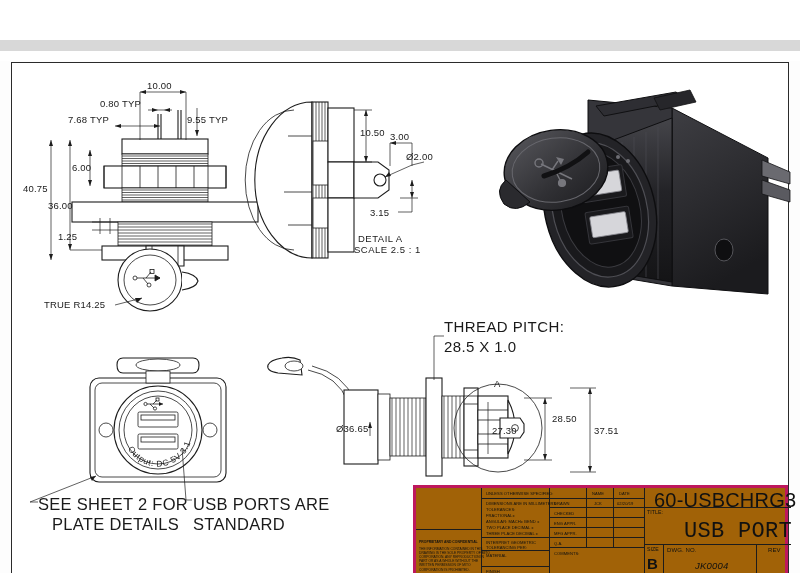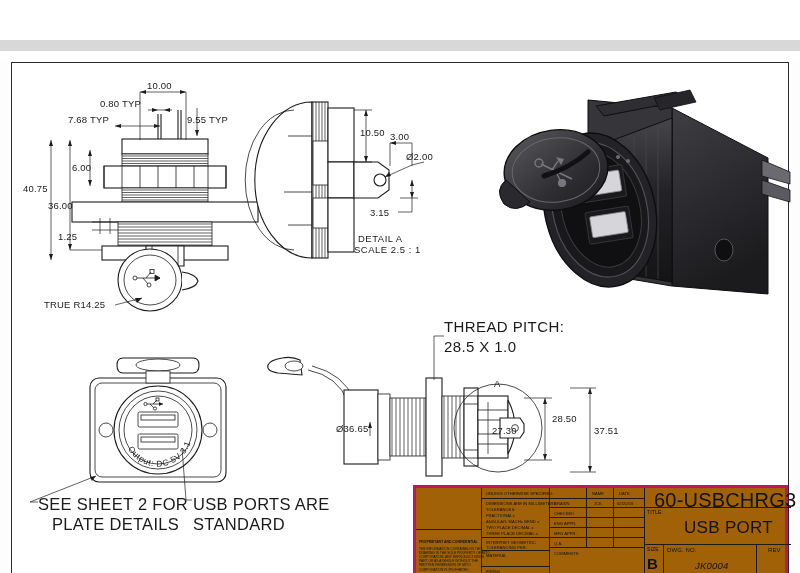--- a/index.html
+++ b/index.html
@@ -59,23 +59,24 @@
   .tb-cell { position: absolute; padding: 1px 2px; overflow: hidden; }
   .tb-lbl { font-size: 4.1px; letter-spacing: 0.05px; white-space: nowrap; }
   .pn {
     position: absolute;
     font-size: 20px;
     letter-spacing: 0.2px;
     white-space: nowrap;
   }
   .ttl {
     position: absolute;
-    font-size: 17px;
+    font-size: 22px;
     letter-spacing: 0.3px;
     white-space: nowrap;
+    font-family: Liberation Mono, monospace;
   }
   .sz-letter { position: absolute; font-size: 15px; font-weight: bold; }
   .tb-sm { position: absolute; font-size: 5.2px; letter-spacing: 0.1px; white-space: nowrap; }
   .tb-sm6 { position: absolute; font-size: 6px; letter-spacing: 0.1px; white-space: nowrap; }
   .tb-dwg { position: absolute; font-size: 9.5px; letter-spacing: 0.2px; white-space: nowrap; }
 
   .proprietary {
     position: absolute;
     left: 3px; top: 52px;
     width: 72px;

